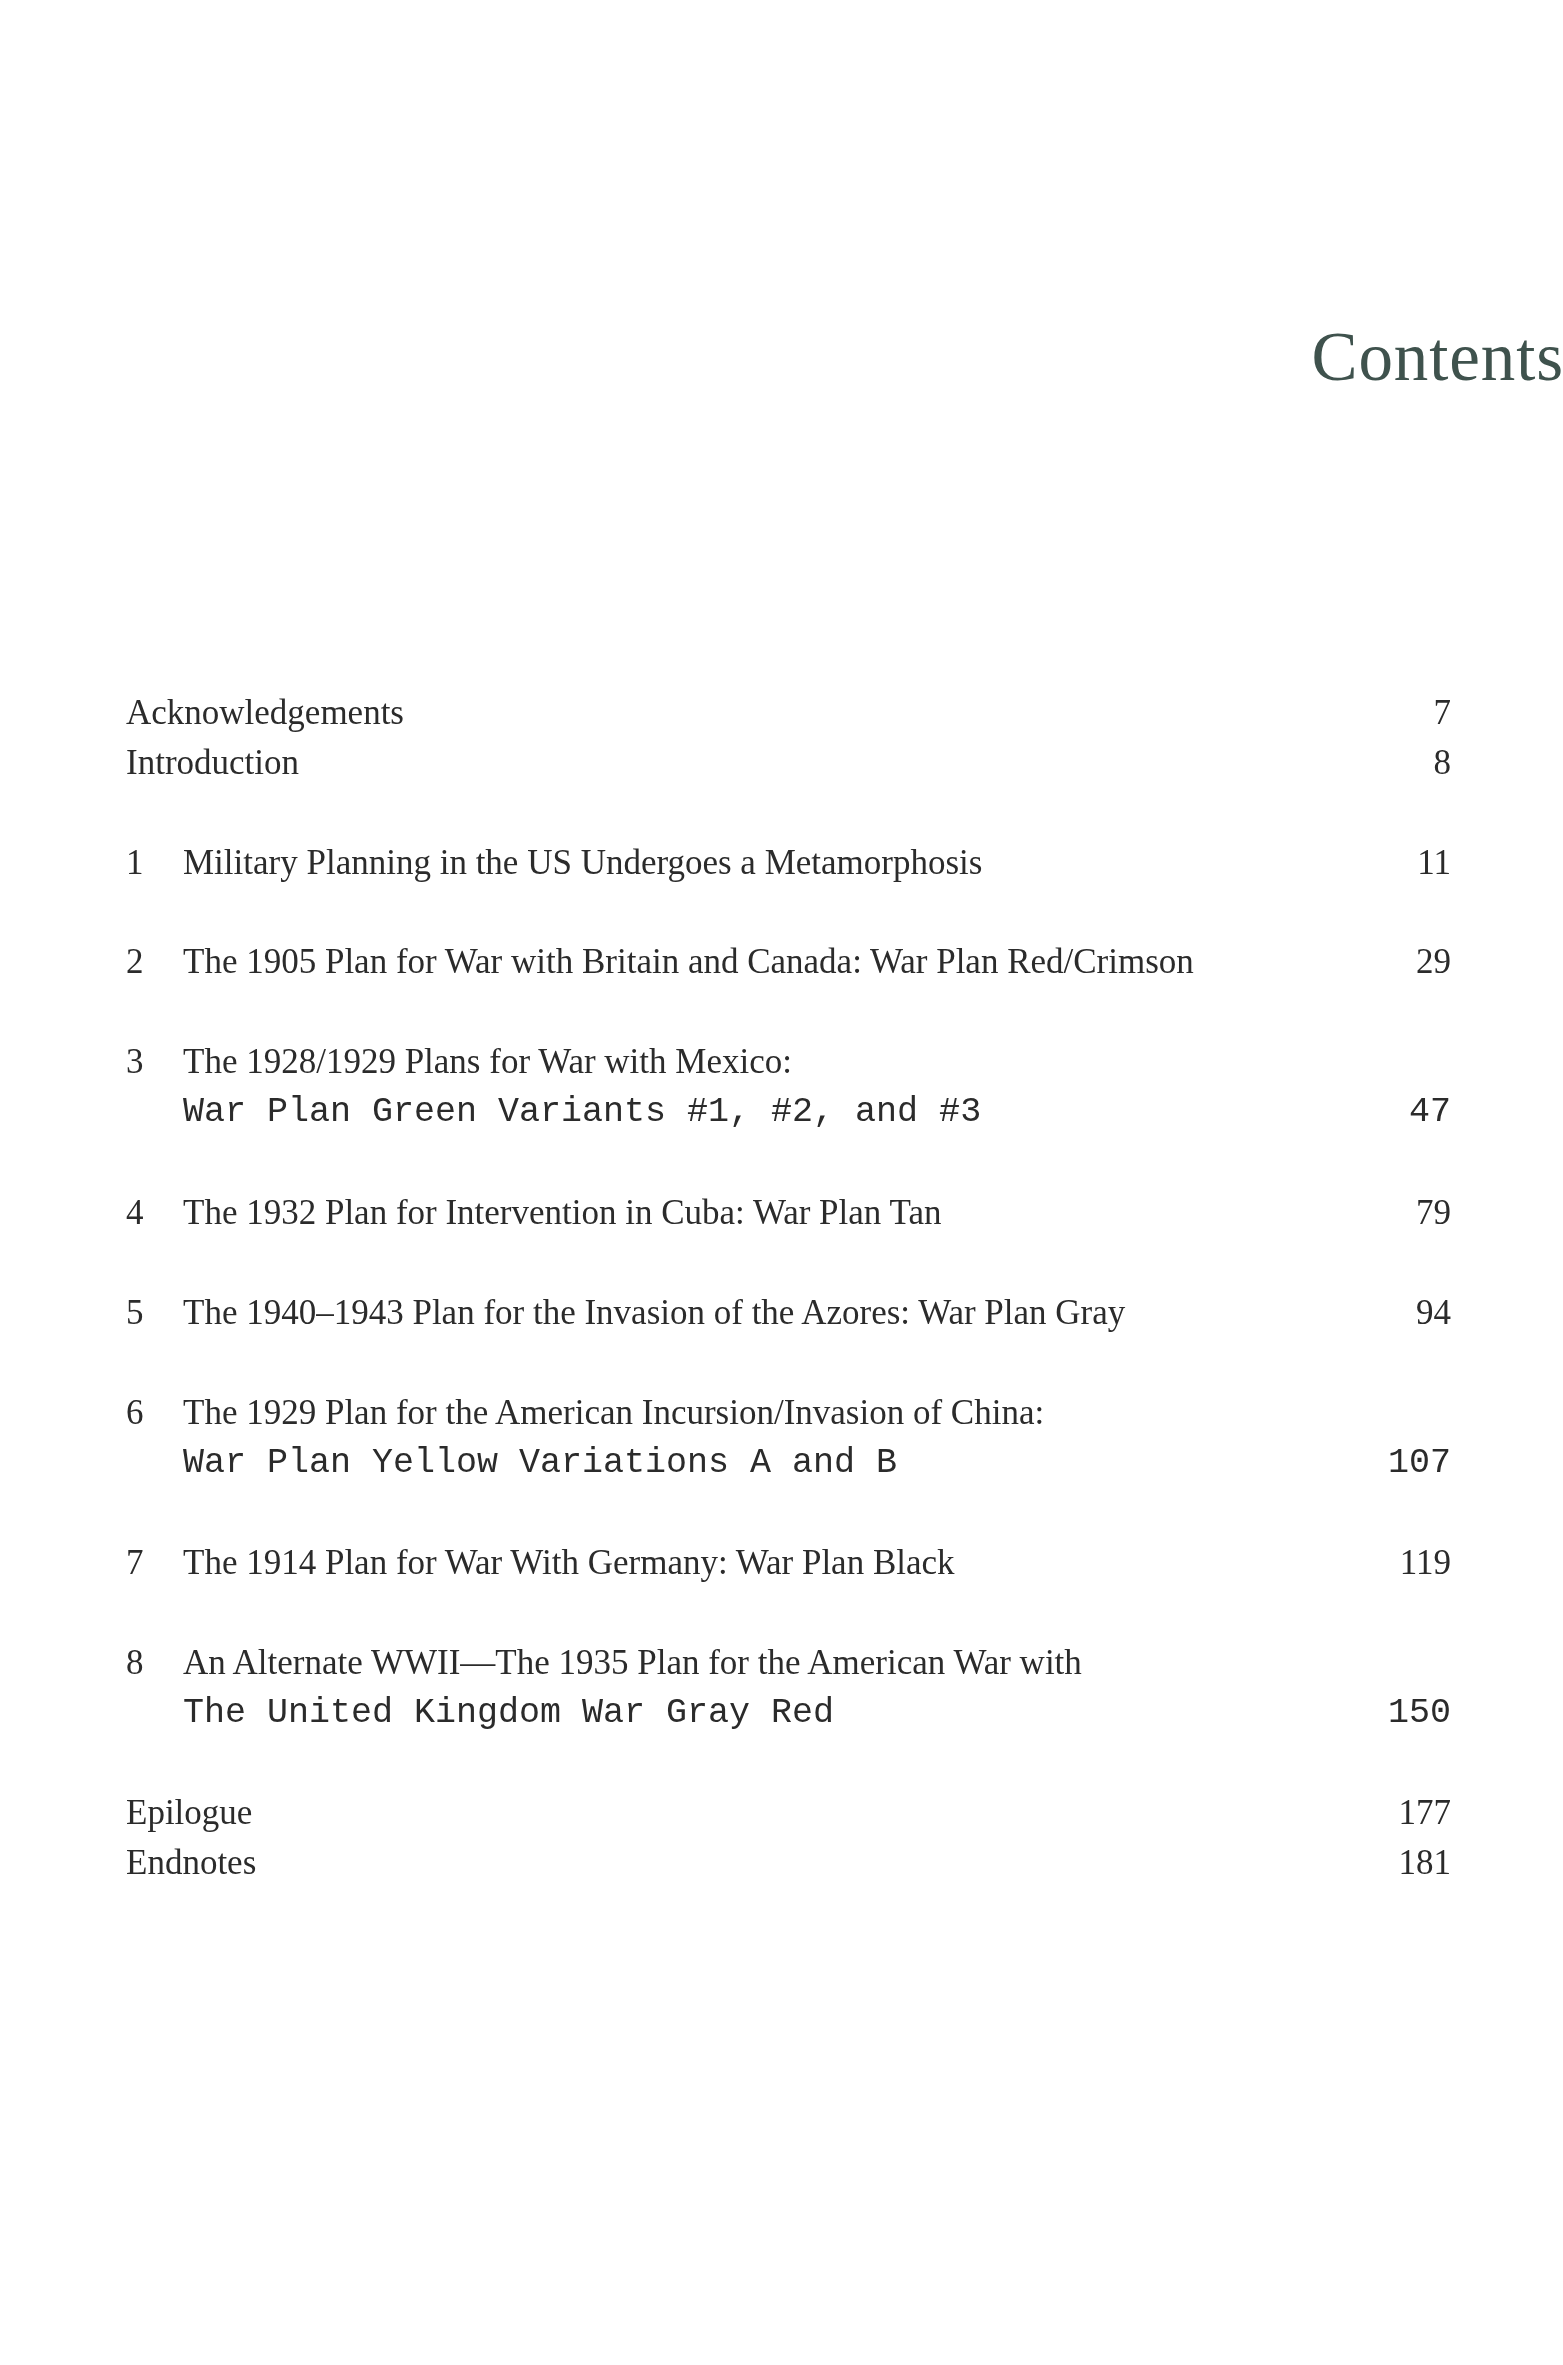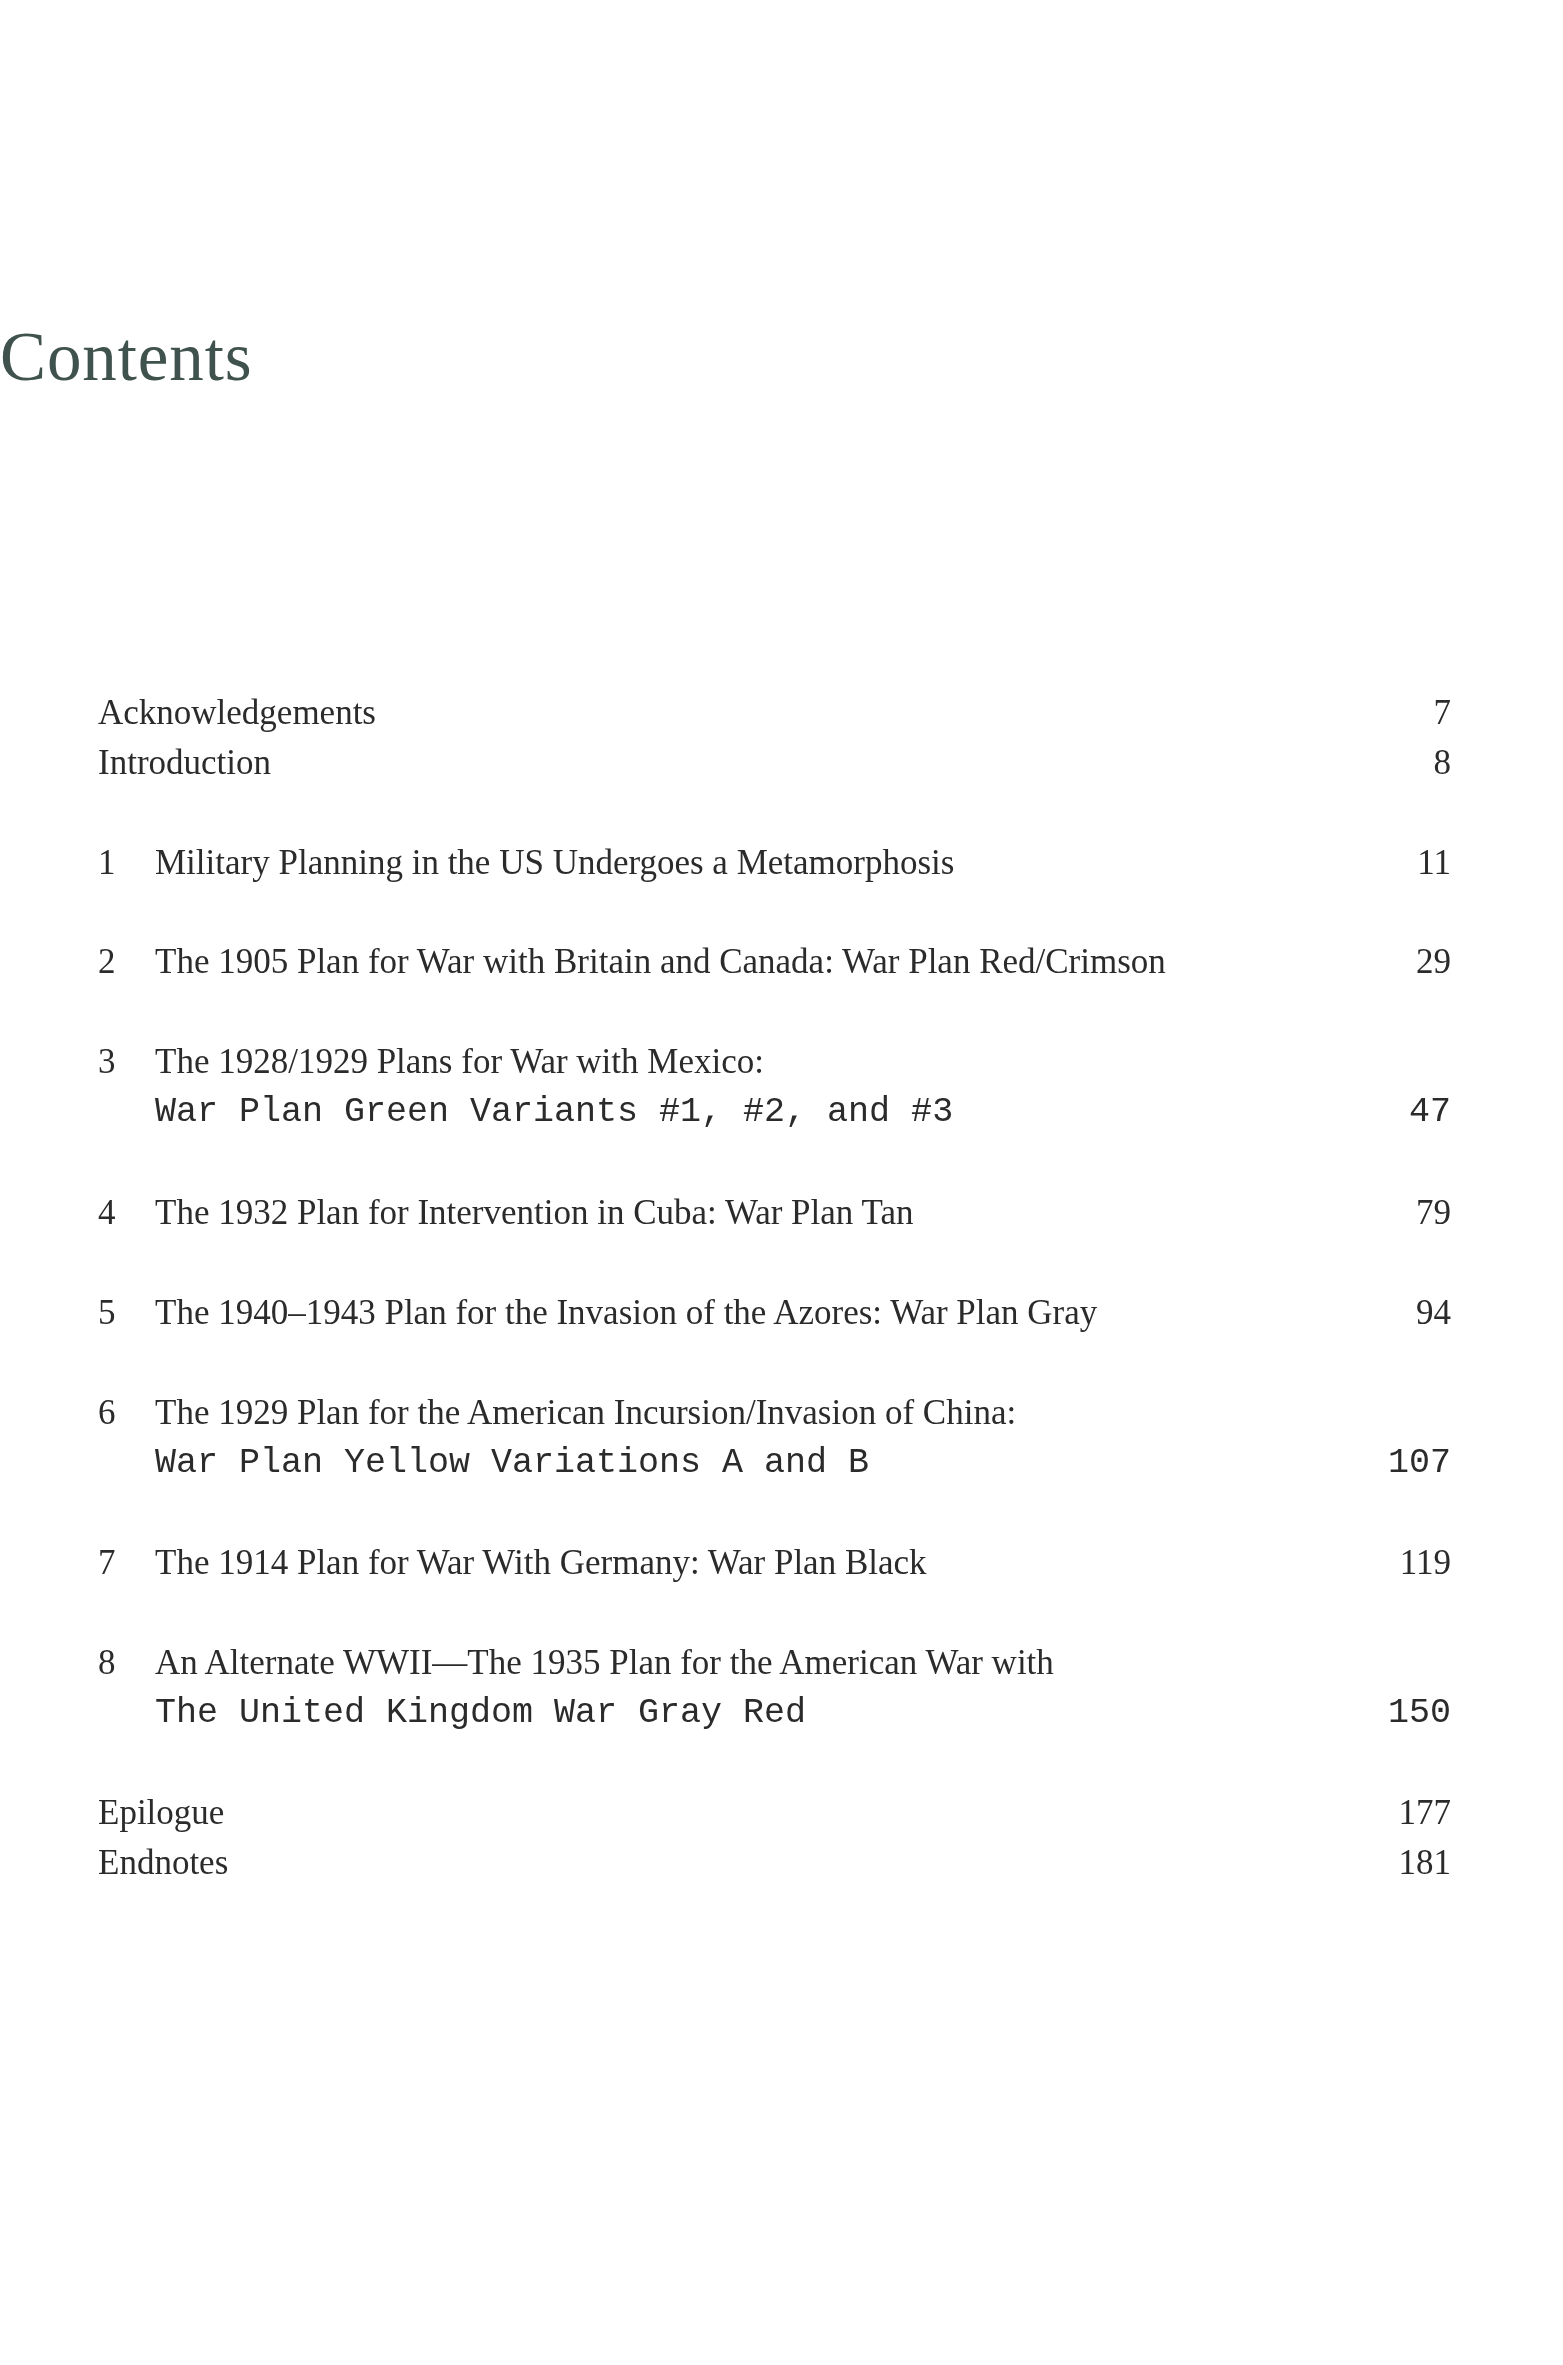--- a/index.html
+++ b/index.html
@@ -3,26 +3,26 @@
 <meta charset="utf-8">
 <style>
   html, body { margin: 0; padding: 0; background: #ffffff; }
   body {
     width: 1564px; height: 2366px; position: relative; overflow: hidden;
     font-family: "Liberation Serif", "DejaVu Serif", serif;
     color: #2b2b2b;
   }
   .title {
     position: absolute; left: 0; width: 1564px; top: 318px;
-    text-align: left; font-size: 69px; color: #3f524d; letter-spacing: 0.9px;
+    text-align: right; font-size: 69px; color: #3f524d; letter-spacing: 0.9px;
   }
   .entry {
     position: absolute; left: 98px; width: 1353px; font-size: 35px; line-height: 50px;
   }
-  .row { display: flex; align-items: flex-end; }
+  .row { display: flex; align-items: flex-end; margin-left: 28px; }
   .num { width: 57px; flex: none; }
   .text { flex: 1; }
   .page { flex: none; text-align: right; min-width: 70px; }
   .indent { padding-left: 57px; font-family: Liberation Mono, monospace; }
 </style>
 </head>
 <body>
 
 <div class="title">Contents</div>
 

